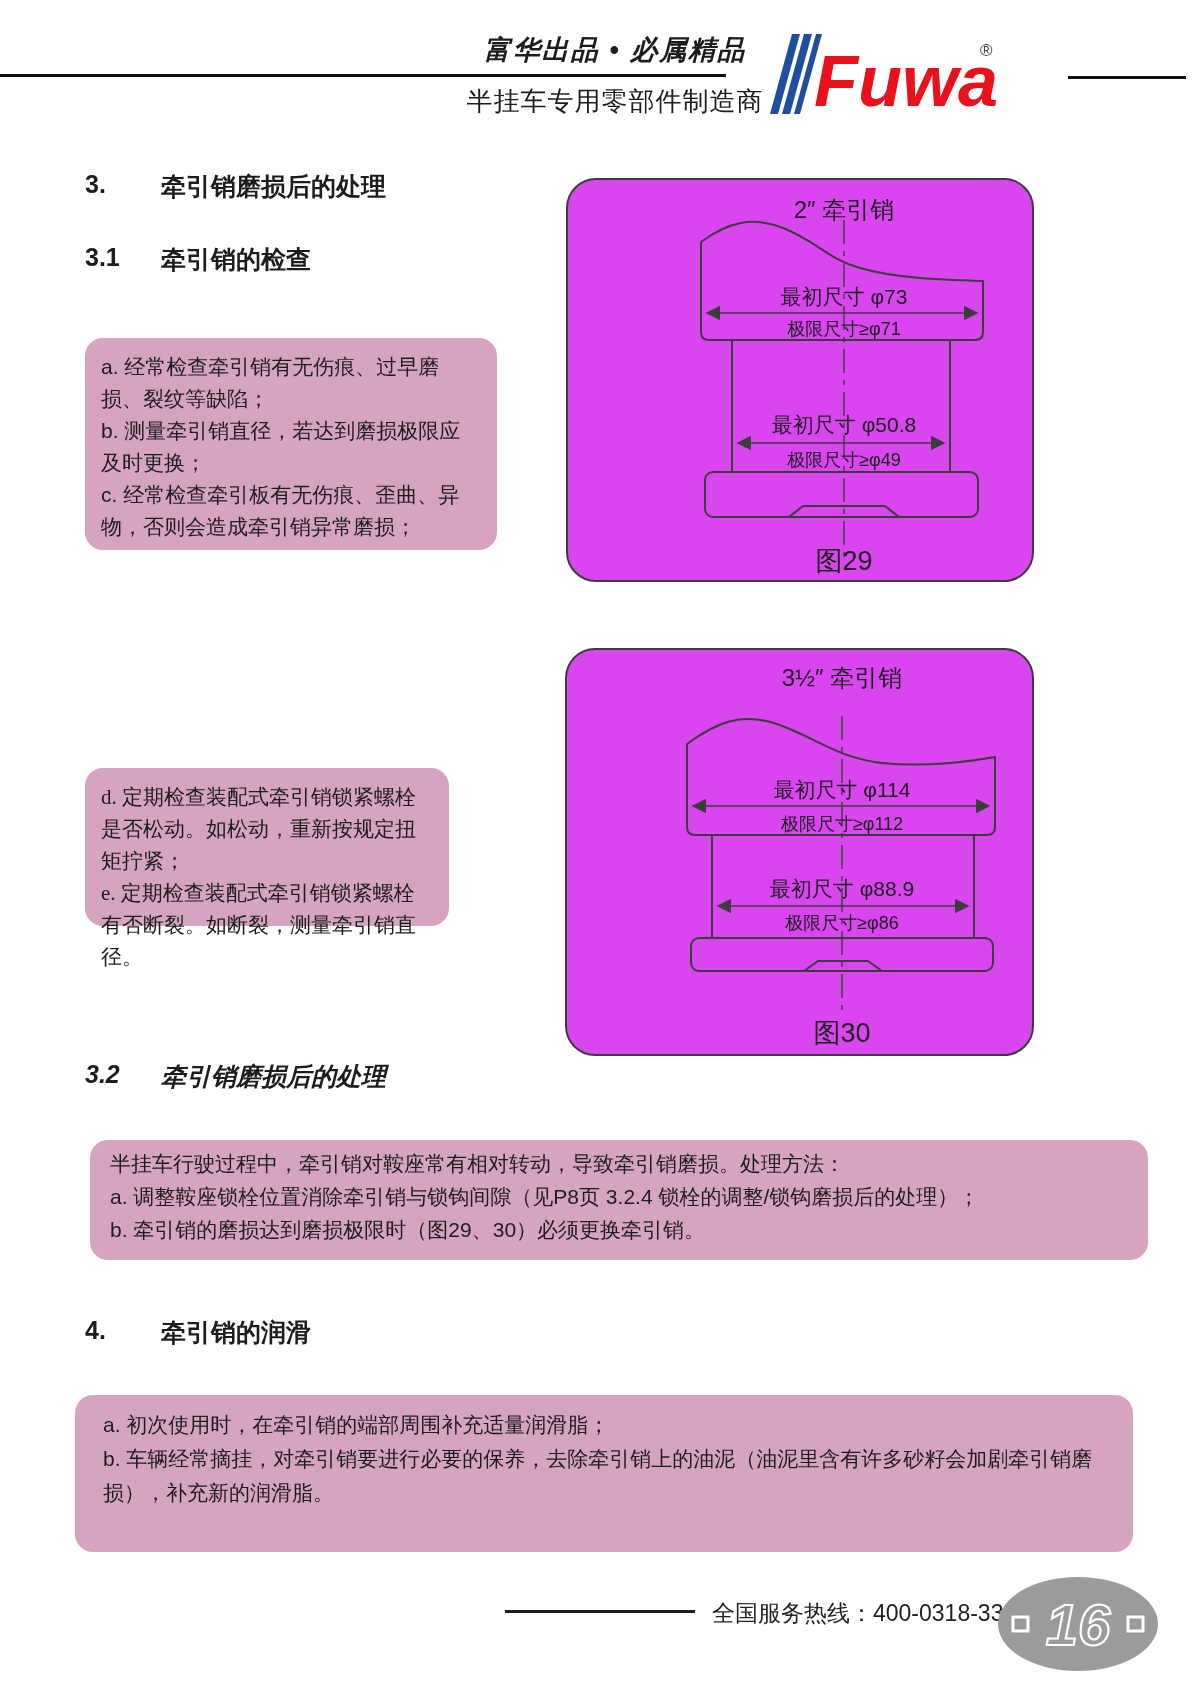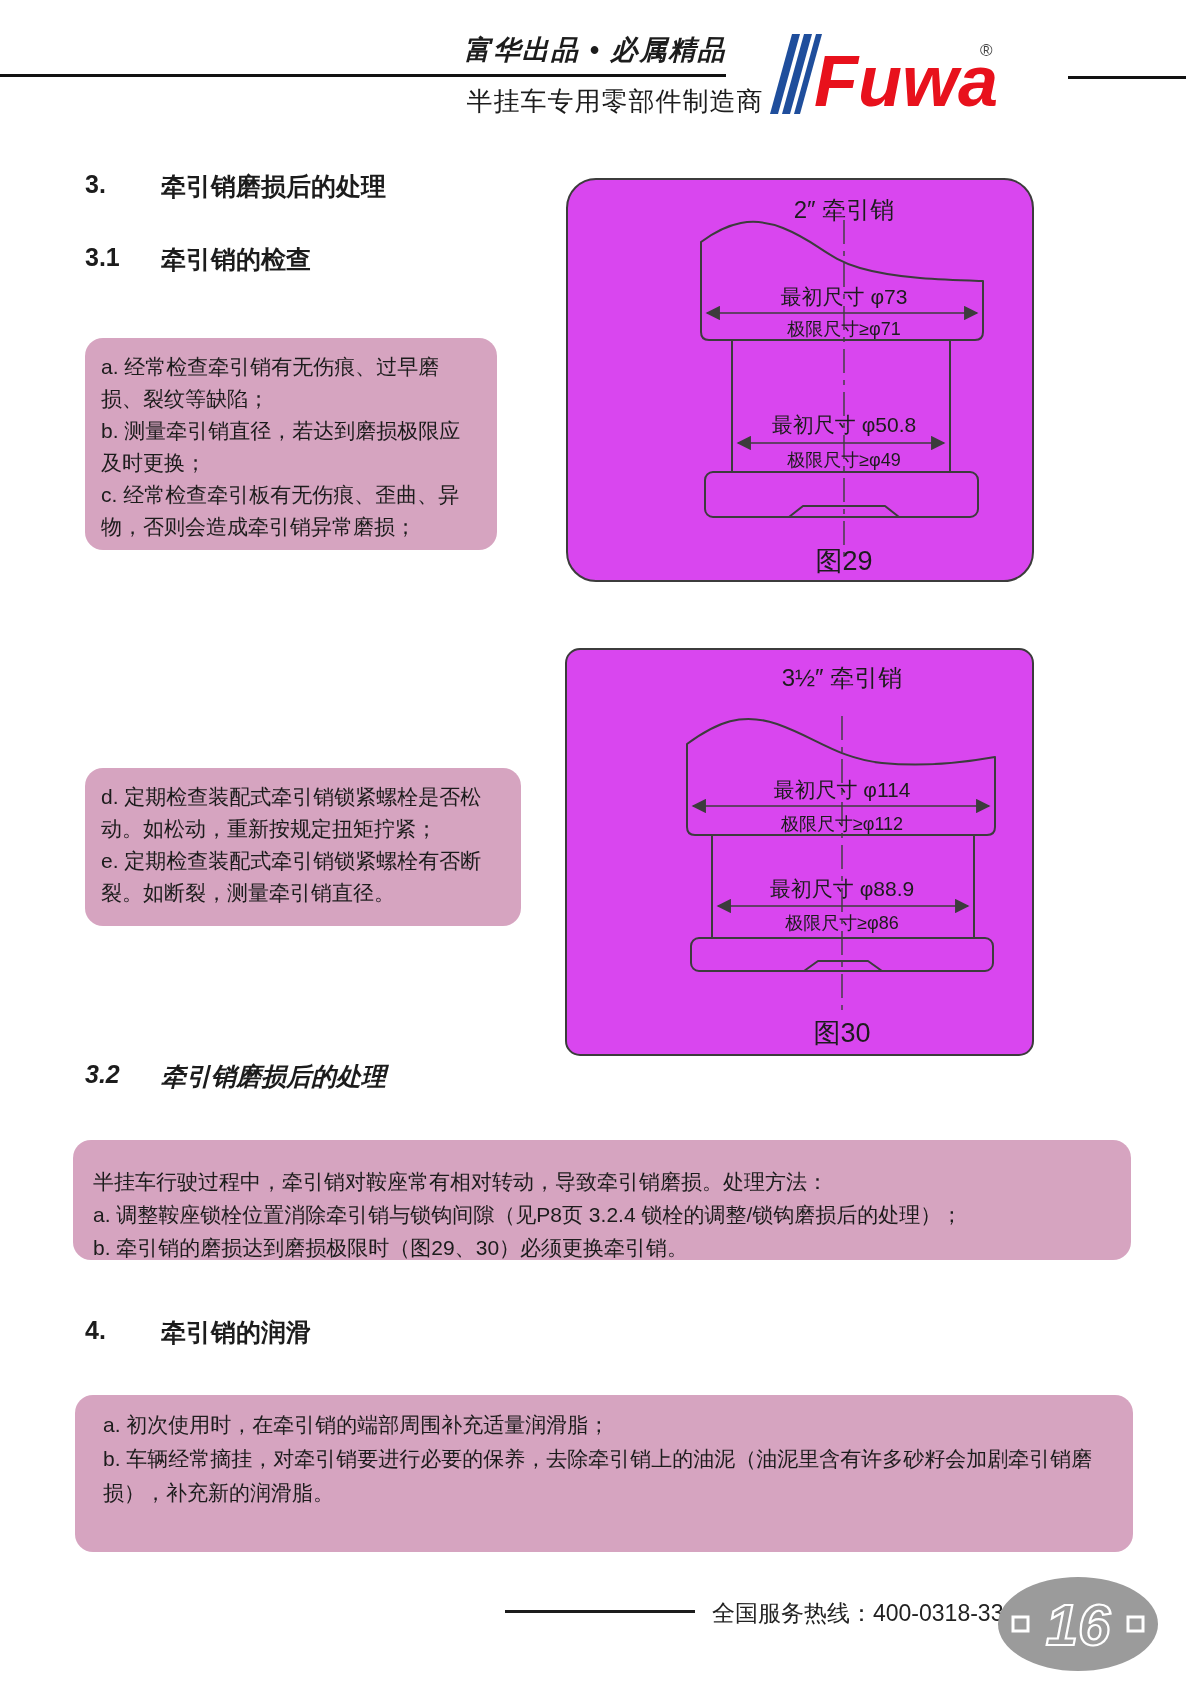--- a/index.html
+++ b/index.html
@@ -2,21 +2,21 @@
 <html><head>
 <meta charset="utf-8">
 <style>
   html,body{margin:0;padding:0;background:#ffffff;}
   .page{
     position:relative;width:1200px;height:1684px;background:#ffffff;
     font-family:"Liberation Sans","DejaVu Sans",sans-serif;color:#1c1c1c;overflow:hidden;
   }
   
   .slogan-top{
-    position:absolute;left:464px;top:32px;width:330px;text-align:left;
+    position:absolute;left:450px;top:32px;width:330px;text-align:center;
     font-size:27px;font-weight:bold;font-style:italic;letter-spacing:2px;
   }
   .header-rule-left{position:absolute;left:0;top:74px;width:726px;height:3px;background:#111;}
   .header-rule-right{position:absolute;left:1068px;top:76px;width:118px;height:3px;background:#111;}
   .slogan-bottom{
     position:absolute;left:450px;top:84px;width:330px;text-align:center;
     font-size:26px;font-weight:500;letter-spacing:1px;
   }
   .logo{position:absolute;left:762px;top:26px;width:240px;height:96px;}
   
@@ -25,27 +25,27 @@
   .h-s3{top:170px;}
   .h-s31{top:243px;}
   .h-s32{top:1060px;font-style:italic;}
   .h-s4{top:1316px;}
   
   .note-box{
     position:absolute;background:#d6a4c0;border-radius:18px;
     font-size:21px;line-height:32px;color:#1c1c1c;padding:13px 16px;box-sizing:border-box;
   }
   .note-inspection{left:85px;top:338px;width:412px;height:212px;}
-  .note-bolts{left:85px;top:768px;width:436px;height:158px;}
-  .note-wear{left:73px;top:1140px;width:1058px;height:120px;padding:25px 20px;line-height:33px;}
+  .note-bolts{left:85px;top:768px;width:364px;height:158px;font-family:Liberation Serif, serif;}
+  .note-wear{left:90px;top:1140px;width:1058px;height:120px;padding:7px 20px;line-height:33px;}
   .note-lube{left:75px;top:1395px;width:1058px;height:157px;padding:13px 28px;line-height:34px;}
   
   .diagram-box{position:absolute;border:2px solid #3c3c3c;border-radius:30px;background:#d946ef;}
   .diag-1{left:566px;top:178px;width:464px;height:400px;}
-  .diag-2{left:565px;top:648px;width:465px;height:404px;border-radius:15px;}
+  .diag-2{left:565px;top:648px;width:465px;height:404px;}
   .diagram-box svg{position:absolute;left:0;top:0;width:100%;height:100%;}
   .dwg{stroke:#3c3c3c;stroke-width:2;fill:none;stroke-linejoin:round;}
   .dimline{stroke:#3c3c3c;stroke-width:1.6;}
   .cline{stroke:#3c3c3c;stroke-width:1.4;}
   .dtxt{fill:#1c1c1c;text-anchor:middle;}
   .t-title{font-size:24px;}
   .t-init{font-size:21px;}
   .t-lim{font-size:18px;}
   .t-cap{font-size:27px;}
   

